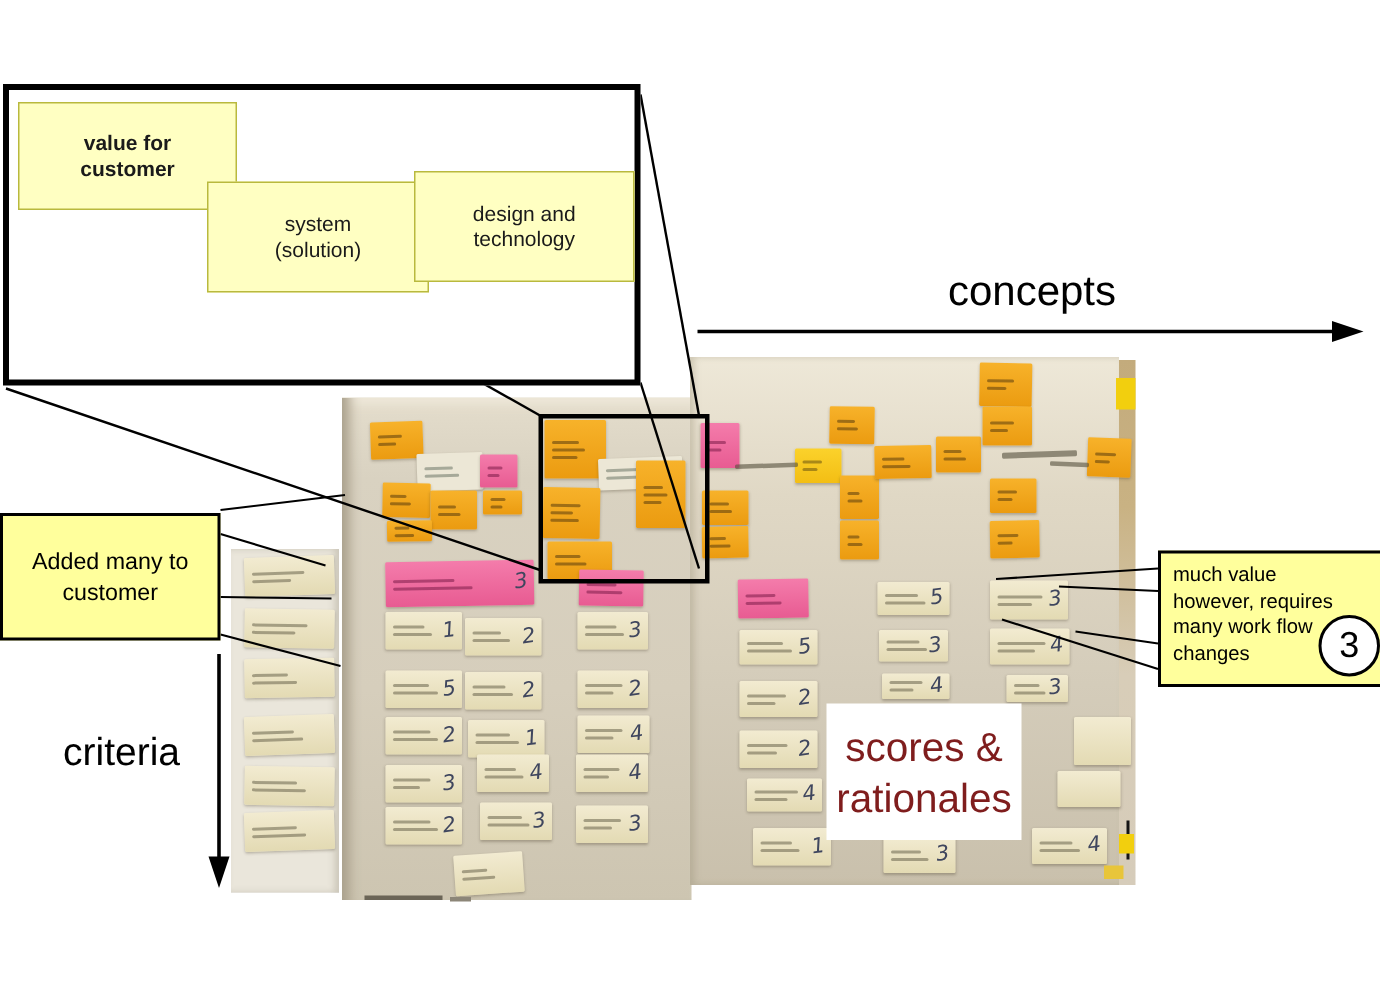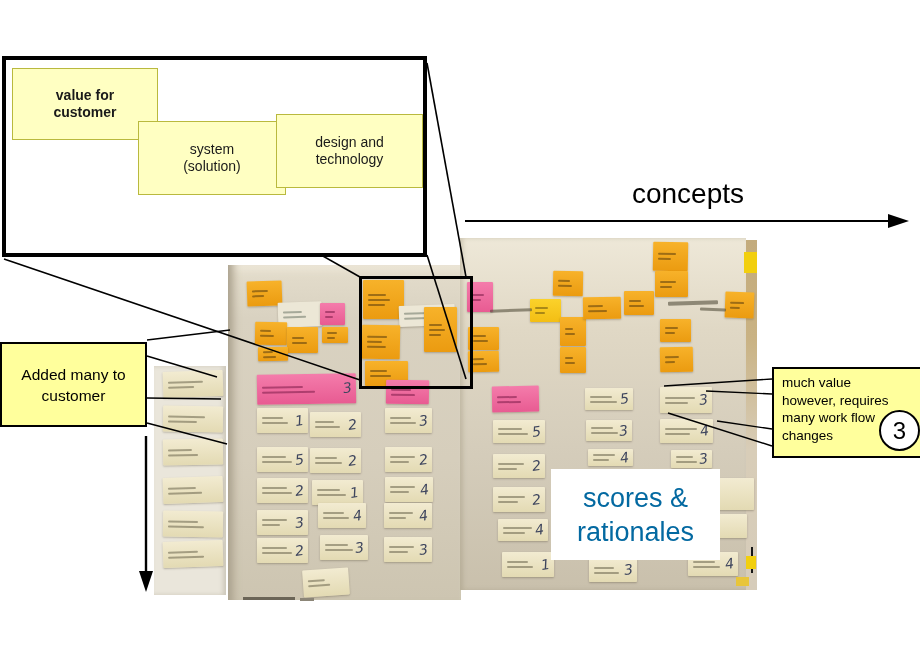--- a/index.html
+++ b/index.html
@@ -45,23 +45,23 @@
 
   
   .callout{box-sizing:border-box;background:#ffff9c;border:2px solid #000;color:#000;}
   .callout-left{left:0;top:342px;width:147px;height:85px;display:flex;align-items:center;
       justify-content:center;text-align:center;font-size:15.5px;line-height:21px;}
   .callout-right{left:772px;top:367px;width:150px;height:91px;font-size:13.5px;
       line-height:17.5px;padding:5px 8px;text-align:left;}
   .score-circle{left:879px;top:410px;width:41px;height:41px;border:2px solid #000;
       border-radius:50%;background:#fff;box-sizing:border-box;display:flex;
       align-items:center;justify-content:center;font-size:24px;color:#000;}
-  .scores-box{left:551px;top:469px;width:169px;height:91px;background:#fff;display:flex;
+  .scores-box{left:551px;top:469px;width:130px;height:91px;background:#fff;display:flex;
       align-items:center;justify-content:center;text-align:center;font-size:27px;
-      line-height:34px;color:#0369a1;}
+      line-height:34px;color:#7f1d1d;}
   .axis-label{color:#000;text-align:center;}
   .concepts-label{left:563px;top:178px;width:250px;font-size:28px;}
   .criteria-label{left:25px;top:486px;width:112px;font-size:26px;}
   svg.lines{left:0;top:0;pointer-events:none;}
 </style>
 </head>
 <body>
 
 <div class="canvas">
 
@@ -413,13 +413,14 @@
   <div class="abs callout callout-left prelines">Added many to
 customer</div>
 
   <div class="abs callout callout-right prelines">much value
 however, requires
 many work flow
 changes</div>
   <div class="abs score-circle">3</div>
 
   <div class="abs axis-label concepts-label">concepts</div>
+  <div class="abs axis-label criteria-label">criteria</div>
 </div>
 
 </body></html>

